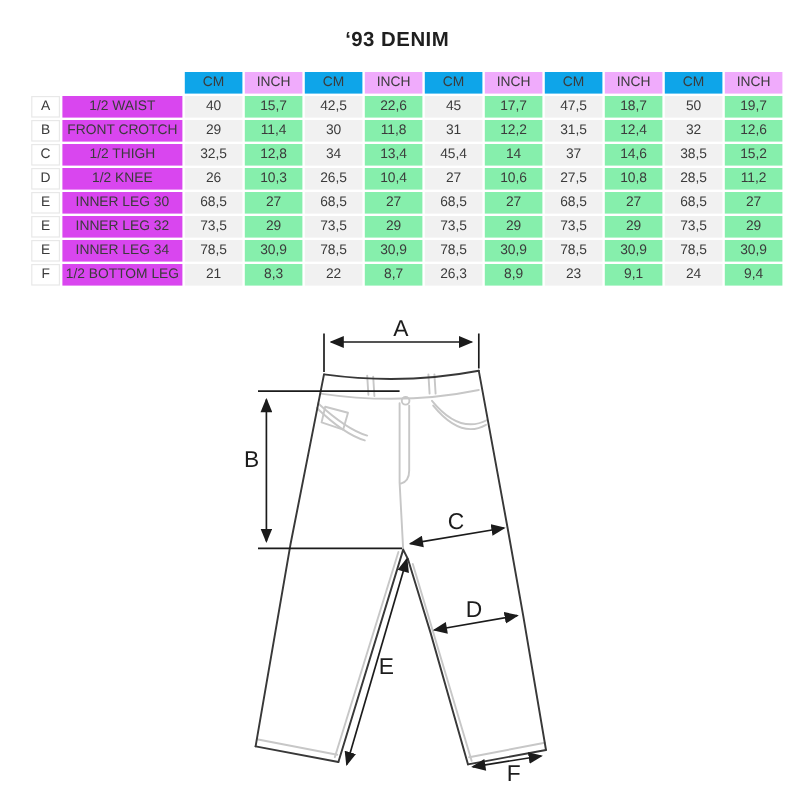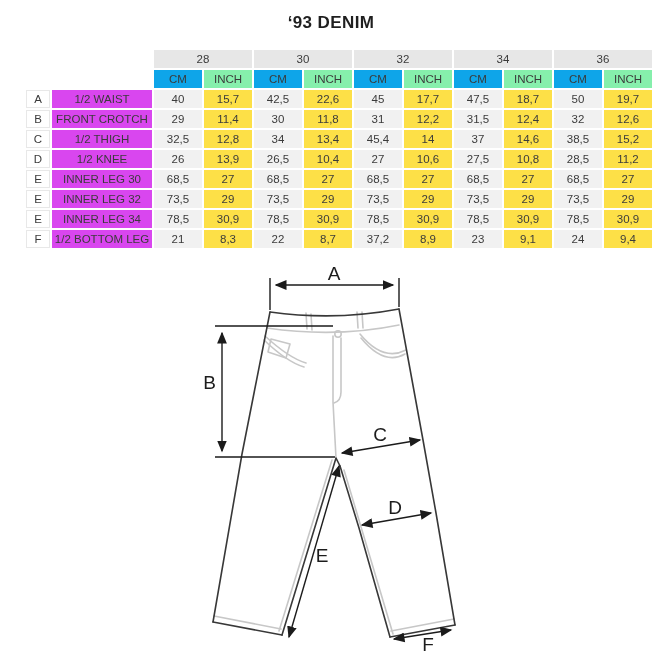--- a/index.html
+++ b/index.html
@@ -1,40 +1,40 @@
 <!DOCTYPE html>
 <html><head>
 <meta charset="utf-8">
 <style>
   html,body{margin:0;padding:0;}
   body{
     width:662px;height:662px;position:relative;background:#ffffff;
     font-family:"Liberation Sans", sans-serif;overflow:hidden;
   }
   .page-title{
-    padding-top:13px;height:24px;text-align:center;
+    padding-top:23px;height:24px;text-align:center;
     font-size:17px;font-weight:bold;color:#1f1f1f;letter-spacing:.4px;
   }
   table.size-table{
     border-collapse:separate;border-spacing:2px;
     margin:11px 0 0 24px;table-layout:fixed;
   }
   table.size-table td{
     height:18px;padding:0;box-sizing:border-box;
     text-align:center;vertical-align:middle;
     font-size:11.5px;color:#3b3b3b;white-space:nowrap;overflow:hidden;
   }
   td.blank{background:transparent;}
   td.size{background:#e7e7e7;font-size:12px;}
   td.unit-cm{background:#0ea5e9;font-size:11.5px;}
-  td.unit-in{background:#86efac;font-size:11.5px;}
+  td.unit-in{background:#f0abfc;font-size:11.5px;}
   td.letter{background:#ffffff;border:1px solid #e8e8e8;font-size:11px;}
   td.rowlabel{background:#d946ef;font-size:10.5px;}
   td.cm{background:#f1f1f1;margin-top:24px;}
-  td.in{background:#fde047;}
+  td.in{background:#86efac;}
   .diagram{position:absolute;left:0;top:250px;width:662px;height:412px;}
   .outline{stroke:#383838;stroke-width:1.6;fill:none;stroke-linejoin:round;stroke-linecap:round;}
   .detail{stroke:#c7c7c7;stroke-width:1.6;fill:none;stroke-linejoin:round;stroke-linecap:round;}
   .measure{stroke:#1b1b1b;stroke-width:1.4;fill:none;}
   .mlabel{font-family:"Liberation Sans",sans-serif;font-size:19px;fill:#1c1c1c;}
   #ah-end path,#ah-start path{fill:#1b1b1b;}
 </style>
 </head>
 <body>
 
@@ -49,28 +49,20 @@
       <col style="width:48px">
       <col style="width:48px">
       <col style="width:48px">
     <col style="width:48px">
       <col style="width:48px">
       <col style="width:48px">
       <col style="width:48px">
       <col style="width:48px">
   </colgroup>
   <tbody>
-      <tr>
-    <td class="blank" colspan="2"></td>
-    <td class="size" colspan="2">28</td>
-    <td class="size" colspan="2">30</td>
-    <td class="size" colspan="2">32</td>
-    <td class="size" colspan="2">34</td>
-    <td class="size" colspan="2">36</td>
-  </tr>
   <tr>
     <td class="blank" colspan="2"></td>
     <td class="unit-cm">CM</td>
     <td class="unit-in">INCH</td>
     <td class="unit-cm">CM</td>
     <td class="unit-in">INCH</td>
     <td class="unit-cm">CM</td>
     <td class="unit-in">INCH</td>
     <td class="unit-cm">CM</td>
     <td class="unit-in">INCH</td>
@@ -116,21 +108,21 @@
     <td class="in">14</td>
     <td class="cm">37</td>
     <td class="in">14,6</td>
     <td class="cm">38,5</td>
     <td class="in">15,2</td>
   </tr>
   <tr>
     <td class="letter">D</td>
     <td class="rowlabel">1/2 KNEE</td>
     <td class="cm">26</td>
-    <td class="in">13,9</td>
+    <td class="in">10,3</td>
     <td class="cm">26,5</td>
     <td class="in">10,4</td>
     <td class="cm">27</td>
     <td class="in">10,6</td>
     <td class="cm">27,5</td>
     <td class="in">10,8</td>
     <td class="cm">28,5</td>
     <td class="in">11,2</td>
   </tr>
   <tr>
@@ -175,21 +167,21 @@
     <td class="cm">78,5</td>
     <td class="in">30,9</td>
   </tr>
   <tr>
     <td class="letter">F</td>
     <td class="rowlabel">1/2 BOTTOM LEG</td>
     <td class="cm">21</td>
     <td class="in">8,3</td>
     <td class="cm">22</td>
     <td class="in">8,7</td>
-    <td class="cm">37,2</td>
+    <td class="cm">26,3</td>
     <td class="in">8,9</td>
     <td class="cm">23</td>
     <td class="in">9,1</td>
     <td class="cm">24</td>
     <td class="in">9,4</td>
   </tr>
 </tbody>
   </table>
 
 <svg class="diagram" viewBox="0 0 662 412" xmlns="http://www.w3.org/2000/svg">

